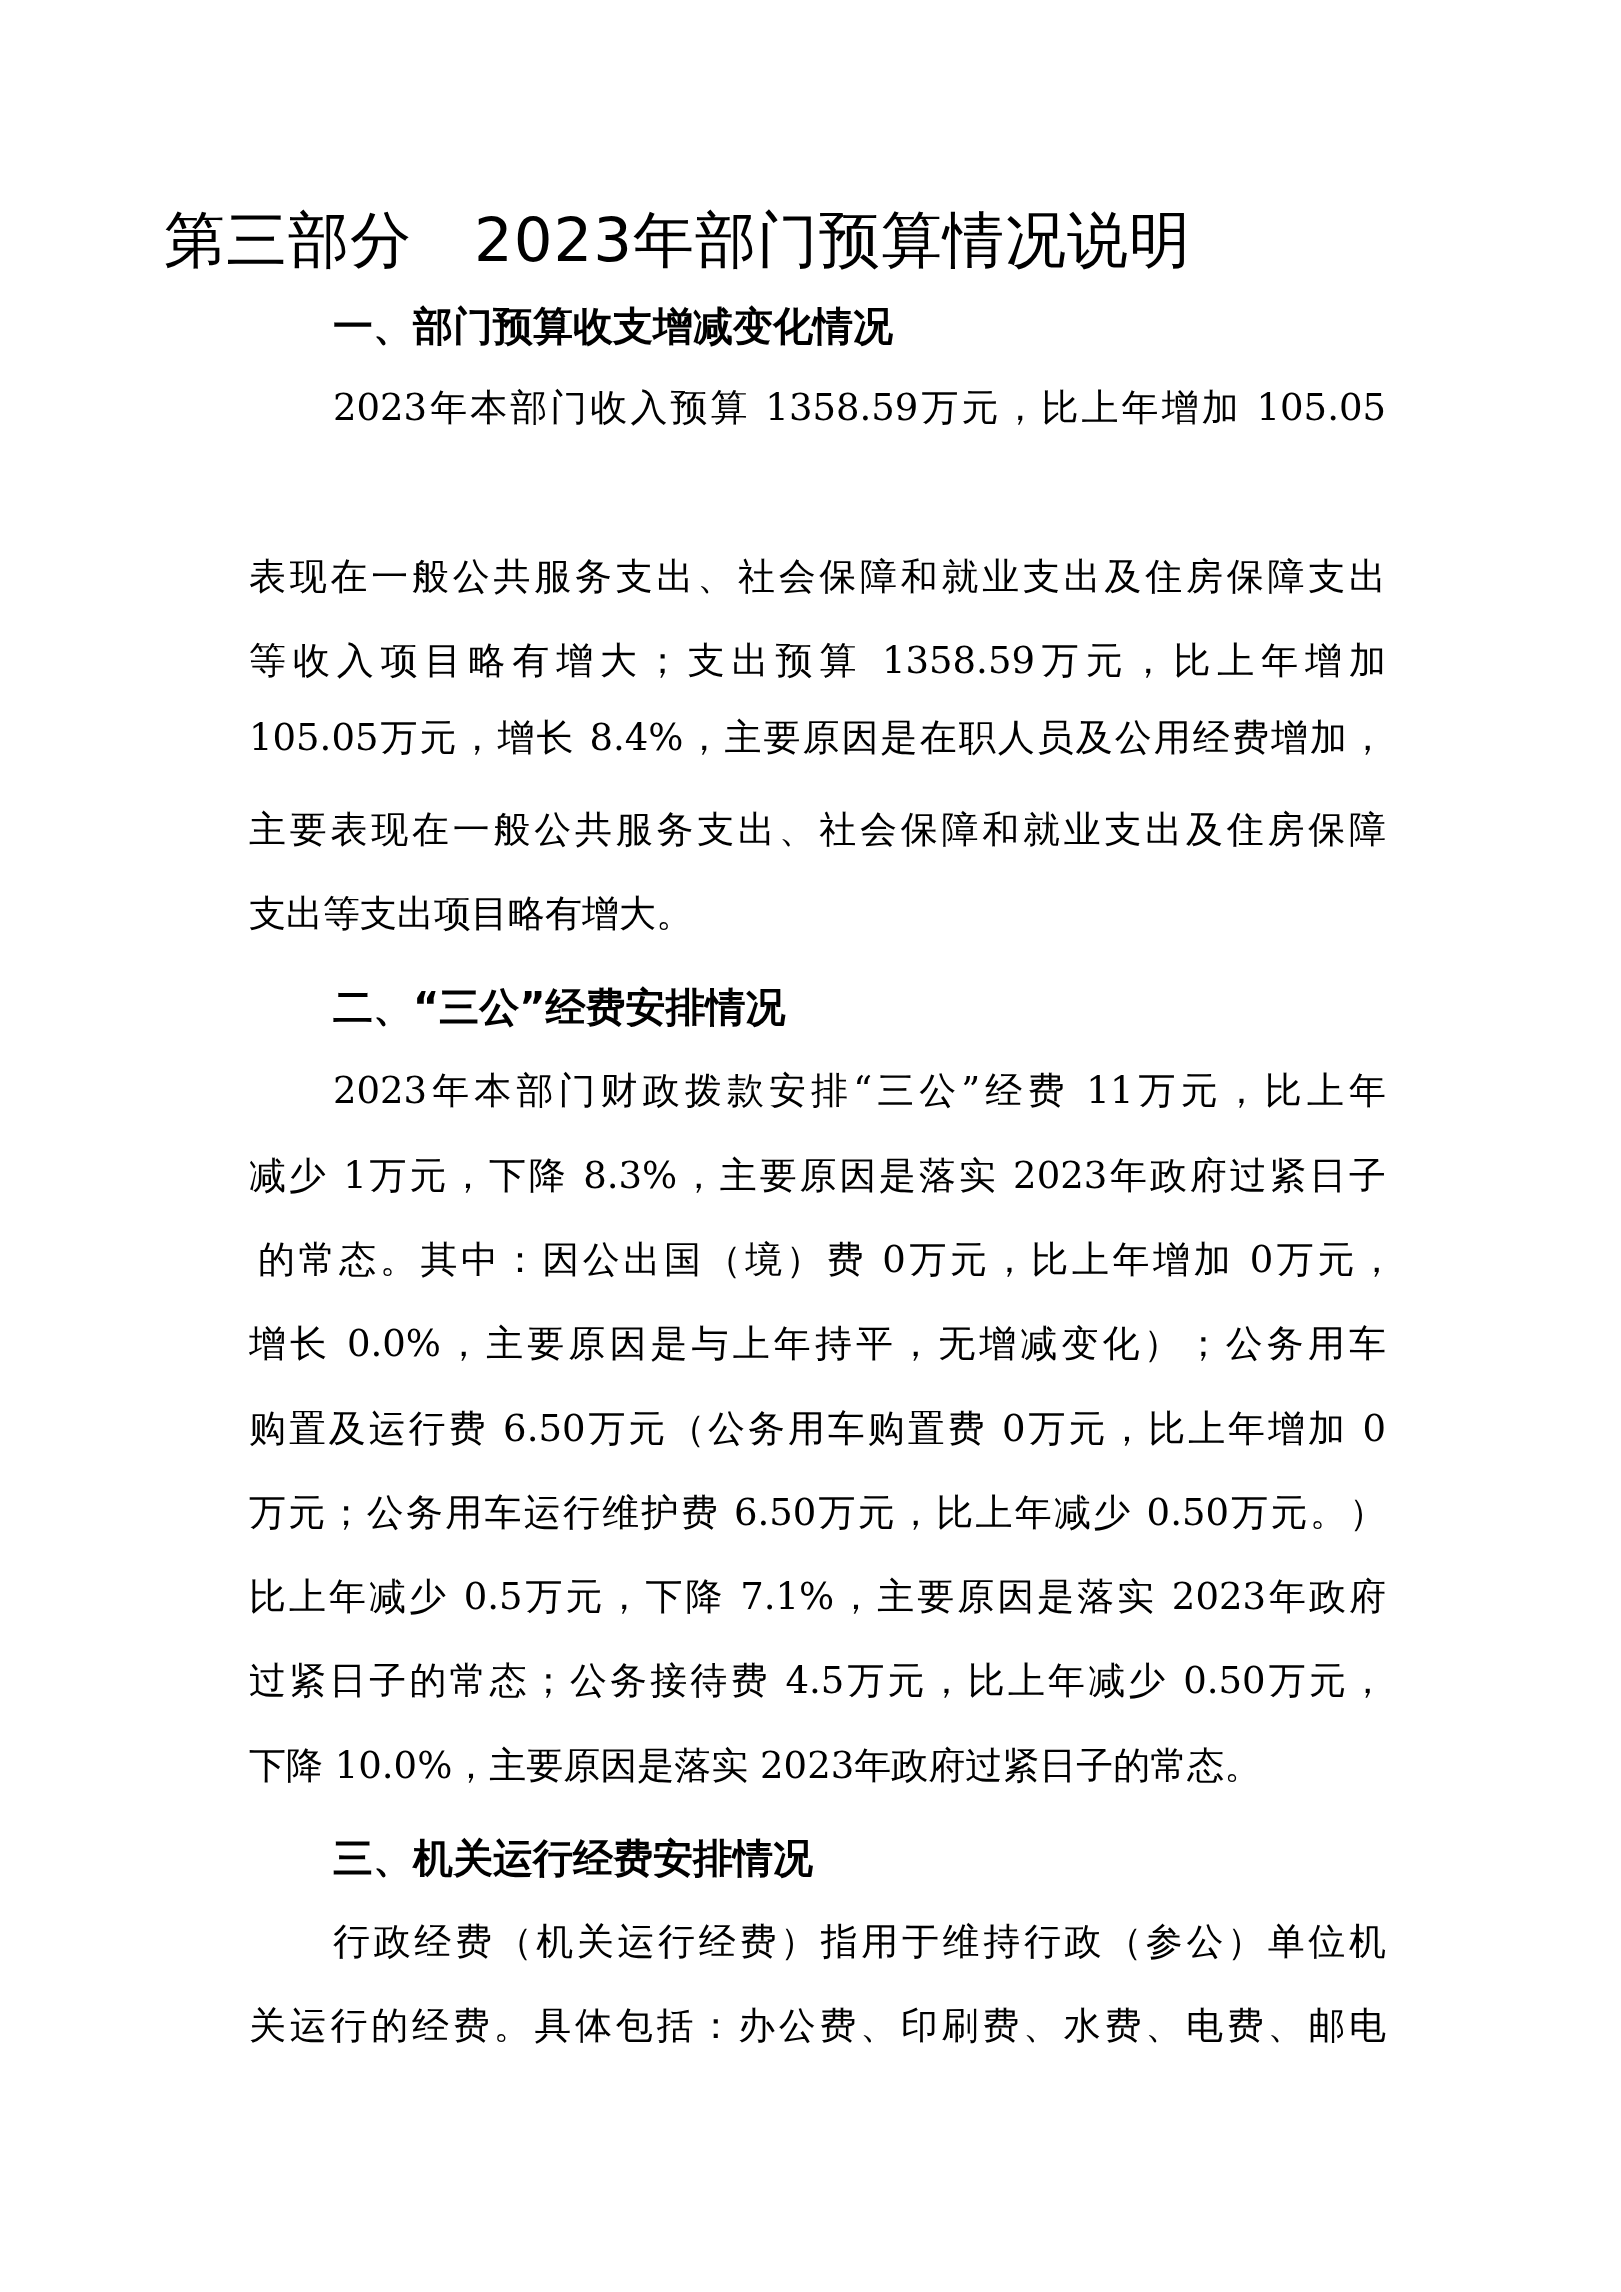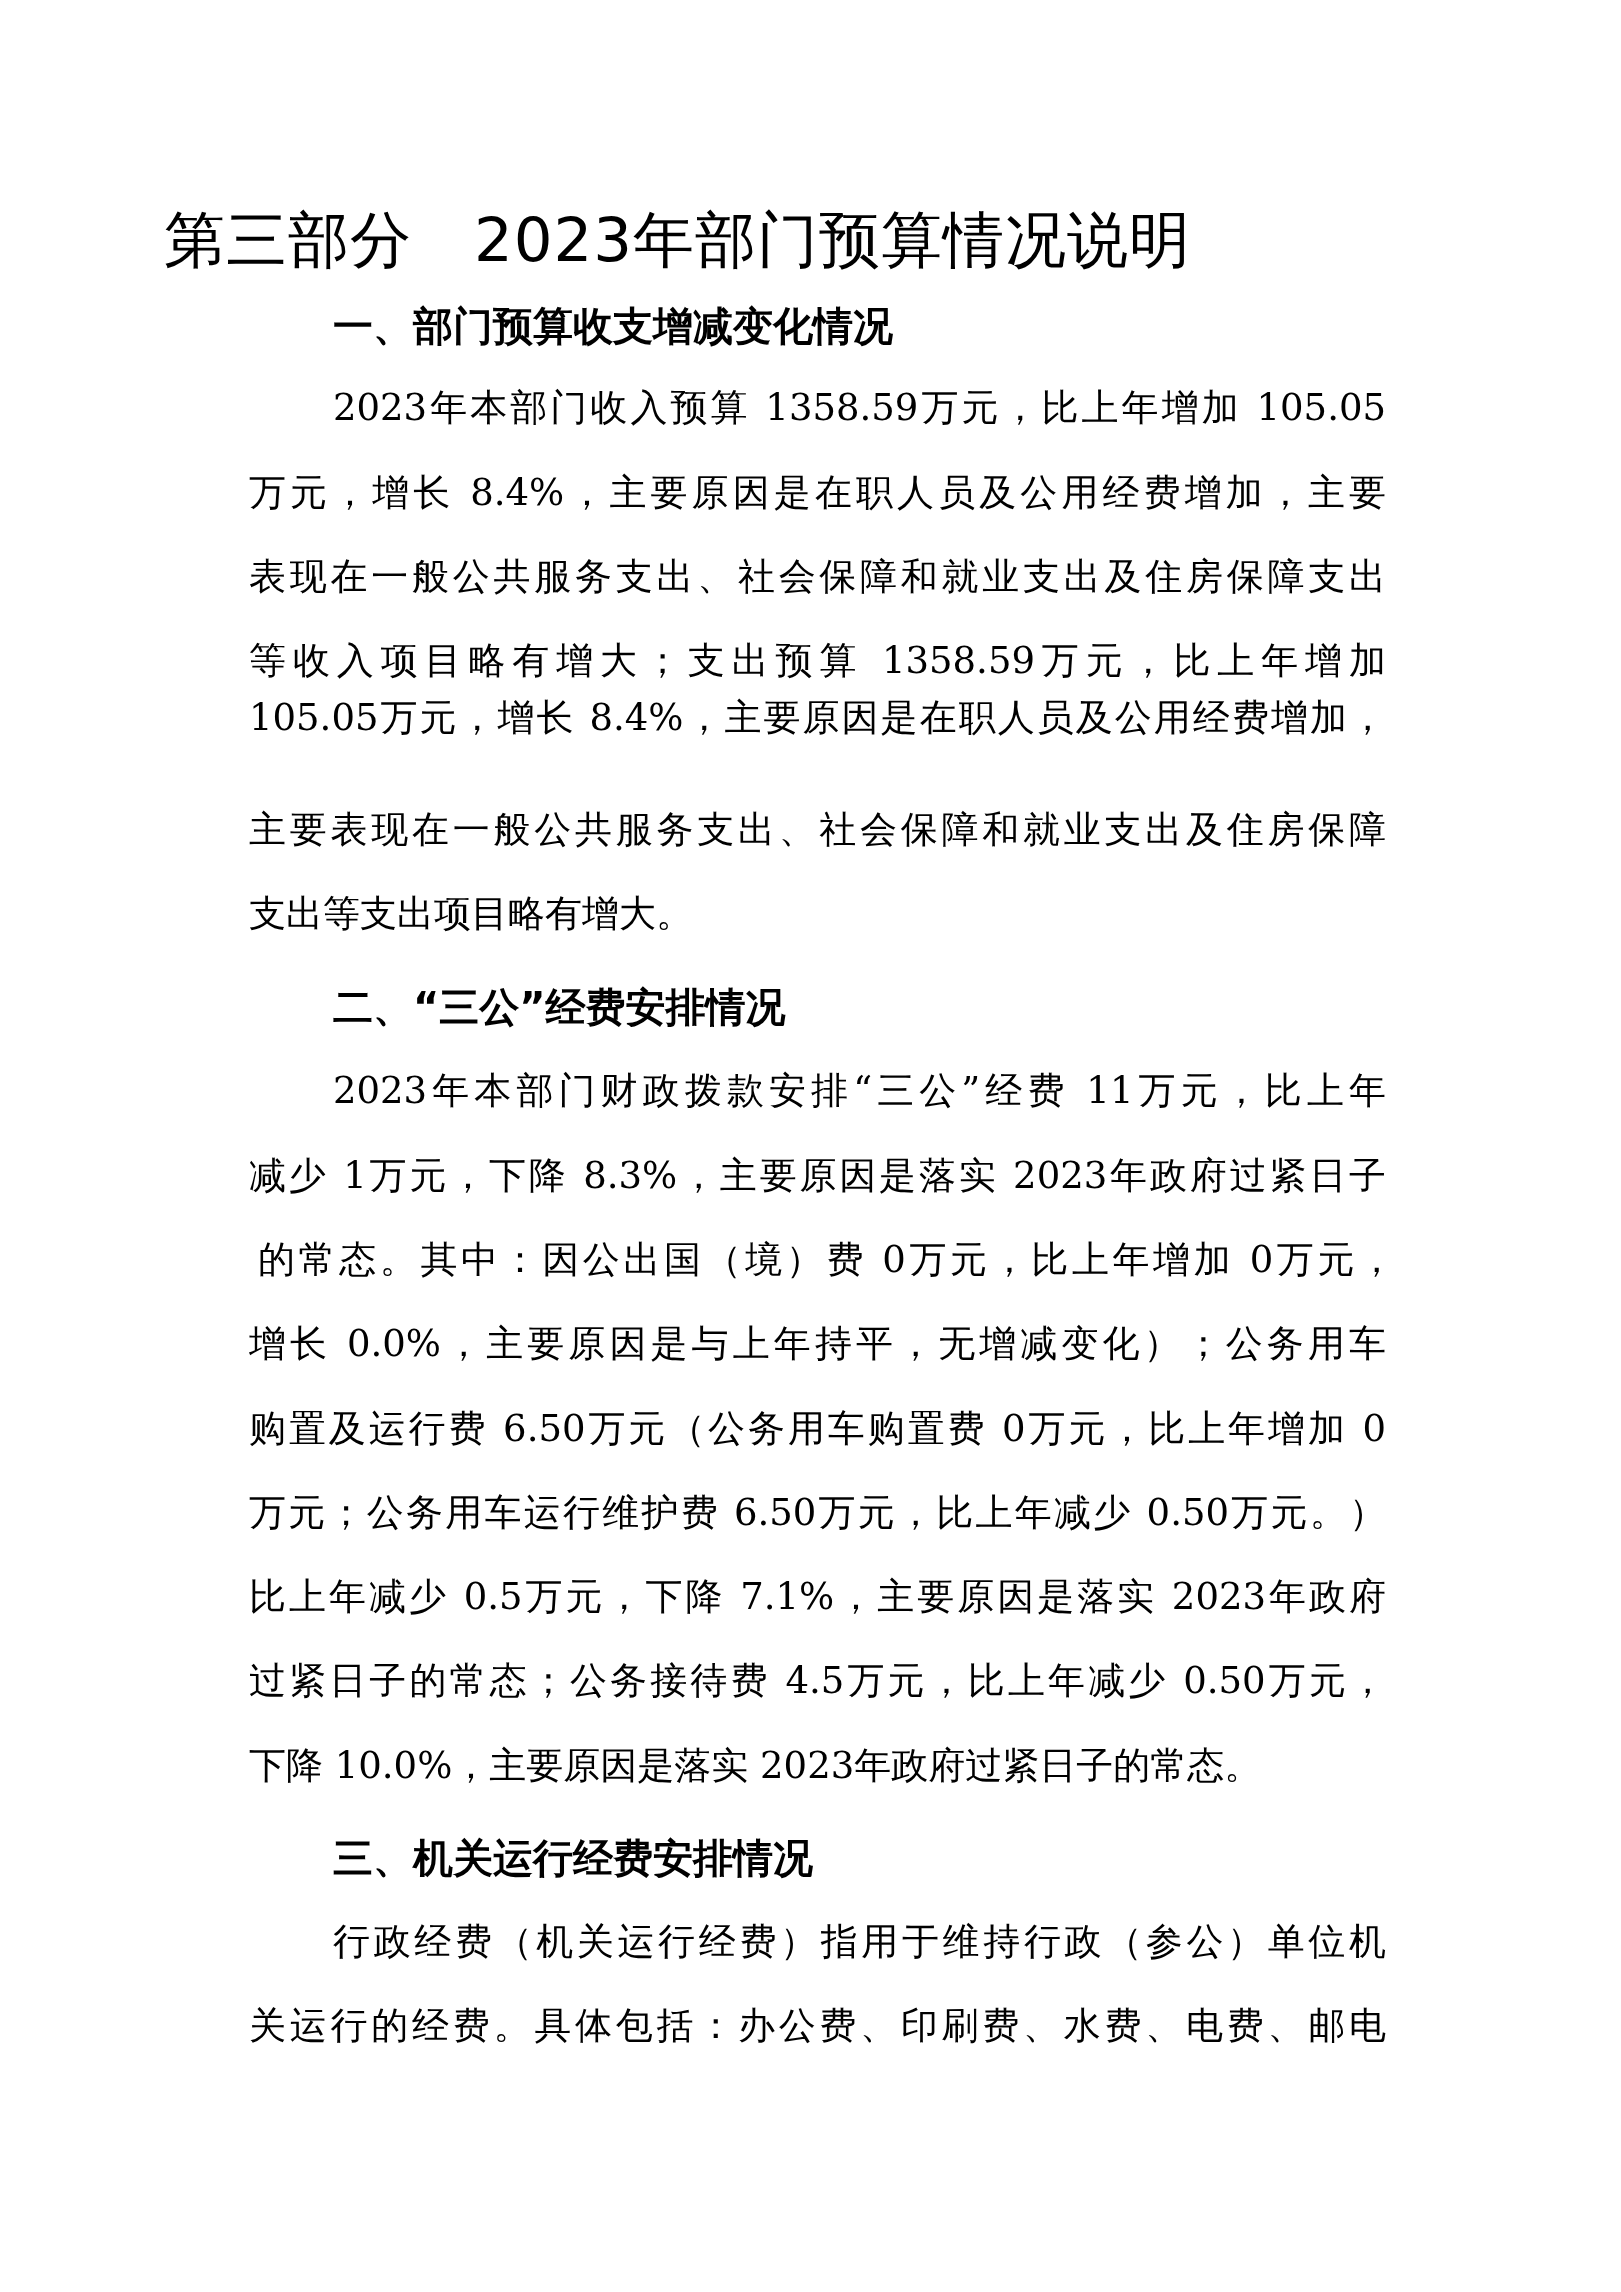--- a/index.html
+++ b/index.html
@@ -60,24 +60,23 @@
   </style>
 </head>
 <body>
 
 <div class="page">
 
   <div class="title">第三部分　2023年部门预算情况说明</div>
 
   <div class="heading" style="top:299px;">一、部门预算收支增减变化情况</div>
   <div class="line indent" style="top:382px;">2023年本部门收入预算 1358.59万元，比上年增加 105.05</div>
-  <div class="line" style="top:467px;">万元，增长 8.4%，主要原因是在职人员及公用经费增加，主要</div>
   <div class="line" style="top:551px;">表现在一般公共服务支出、社会保障和就业支出及住房保障支出</div>
   <div class="line" style="top:635px;">等收入项目略有增大；支出预算 1358.59万元，比上年增加</div>
-  <div class="line" style="top:692px;">105.05万元，增长 8.4%，主要原因是在职人员及公用经费增加，</div>
+  <div class="line" style="top:712px;">105.05万元，增长 8.4%，主要原因是在职人员及公用经费增加，</div>
   <div class="line last" style="top:888px;">支出等支出项目略有增大。</div>
   <div class="line" style="top:804px;">主要表现在一般公共服务支出、社会保障和就业支出及住房保障</div>
 
   <div class="heading" style="top:980px;">二、“三公”经费安排情况</div>
   <div class="line indent" style="top:1065px;">2023年本部门财政拨款安排“三公”经费 11万元，比上年</div>
   <div class="line" style="top:1150px;">减少 1万元，下降 8.3%，主要原因是落实 2023年政府过紧日子</div>
   <div class="line" style="top:1234px;margin-left:9px;">的常态。其中：因公出国（境）费 0万元，比上年增加 0万元，</div>
   <div class="line" style="top:1318px;">增长 0.0%，主要原因是与上年持平，无增减变化）；公务用车</div>
   <div class="line" style="top:1403px;">购置及运行费 6.50万元（公务用车购置费 0万元，比上年增加 0</div>
   <div class="line" style="top:1487px;">万元；公务用车运行维护费 6.50万元，比上年减少 0.50万元。）</div>

